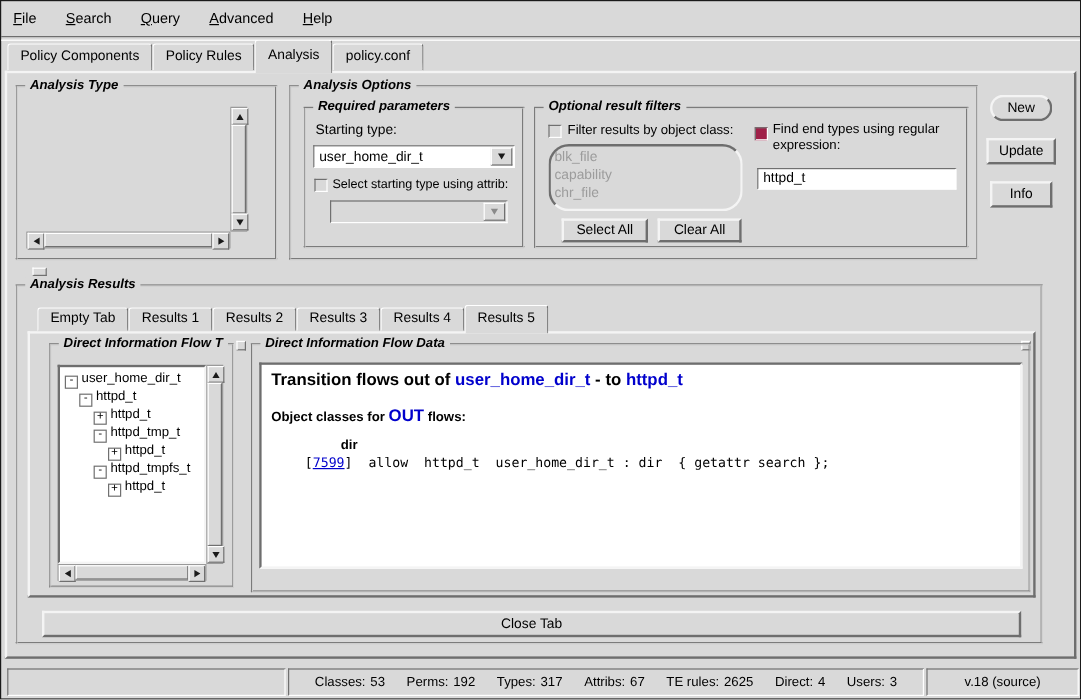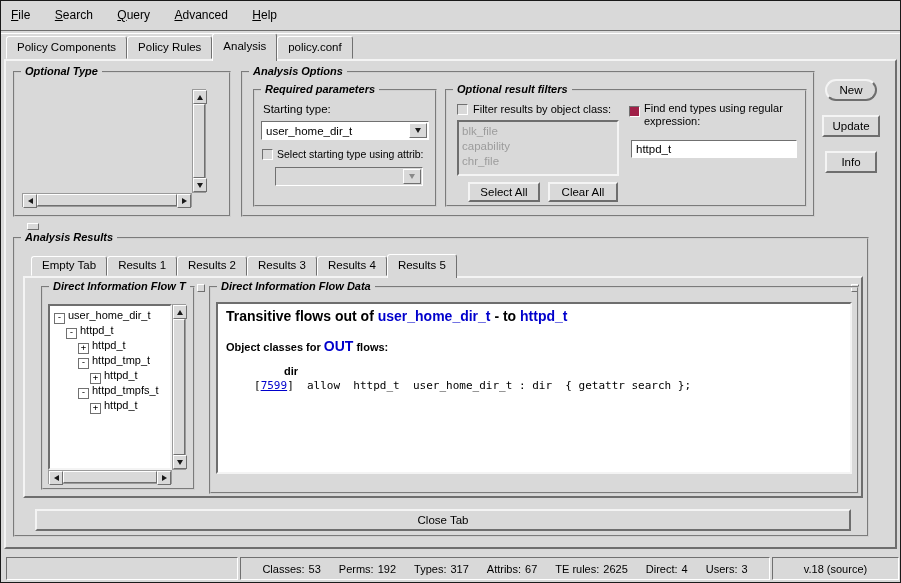--- a/index.html
+++ b/index.html
@@ -109,21 +109,21 @@
   <div class="tabs" style="left:5px;top:33px;height:25px;">
     <div class="tab">Policy Components</div>
     <div class="tab">Policy Rules</div>
     <div class="tab active">Analysis</div>
     <div class="tab">policy.conf</div>
   </div>
 
   <div class="abs raised" style="left:3px;top:58px;width:893px;height:490px;">
 
     <div class="abs grp" style="left:7px;top:10px;width:218px;height:146px;">
-      <span class="grp-title">Optional Type</span>
+      <span class="grp-title">Analysis Type</span>
       <div class="abs vscroll" style="left:177px;top:16px;width:14px;height:104px;">
         <div class="sb-btn">
             <span class="tri-up"></span>
           </div>
         <div class="sb-thumb"></div>
         <div class="sb-btn">
             <span class="tri-down"></span>
           </div>
       </div>
       <div class="abs hscroll" style="left:7px;top:120px;width:170px;height:14px;">
@@ -157,21 +157,21 @@
               <span class="tri-down"></span>
             </span>
         </div>
       </div>
 
       <div class="abs grp" style="left:202px;top:16px;width:362px;height:118px;">
         <span class="grp-title">Optional result filters</span>
 
         <span class="abs cb" style="left:10px;top:13px;"></span>
         <span class="abs cb-label" style="left:26px;top:12px;">Filter results by object class:</span>
-        <div class="abs sunken listbox disabled" style="left:10px;top:29px;width:162px;height:56px;">
+        <div class="abs sunken listbox disabled" style="left:10px;top:29px;width:162px;height:56px;border-radius:17px;">
           <div class="lb-item">blk_file</div>
           <div class="lb-item">capability</div>
           <div class="lb-item">chr_file</div>
         </div>
         <div class="abs raised btn" style="left:21px;top:91px;width:72px;height:20px;">Select All</div>
         <div class="abs raised btn" style="left:101px;top:91px;width:70px;height:20px;">Clear All</div>
 
         <span class="abs cb checked" style="left:182px;top:15px;"></span>
         <span class="abs cb-label" style="left:197px;top:11px;">Find end types using regular</span>
         <span class="abs cb-label" style="left:197px;top:24px;">expression:</span>
@@ -231,21 +231,21 @@
               </div>
           </div>
         </div>
 
         <div class="abs raised1" style="left:172px;top:6px;width:8px;height:8px;"></div>
         <div class="abs raised1" style="left:826px;top:6px;width:8px;height:8px;"></div>
 
         <div class="abs grp" style="left:184px;top:8px;width:650px;height:208px;">
           <span class="grp-title">Direct Information Flow Data</span>
           <div class="abs sunken flow-area" style="left:5px;top:14px;width:636px;height:172px;">
-            <div class="flow-line1"><span>Transitive flows out of </span><span class="blue">user_home_dir_t</span><span> - to </span><span class="blue">httpd_t</span></div>
+            <div class="flow-line1"><span>Transition flows out of </span><span class="blue">user_home_dir_t</span><span> - to </span><span class="blue">httpd_t</span></div>
             <div class="flow-line2"><span>Object classes for </span><span class="blue out">OUT</span><span> flows:</span></div>
             <div class="flow-line3">dir</div>
             <div class="flow-line4"><span>[</span><span class="rule-link">7599</span><span>]</span><span>  allow  httpd_t  user_home_dir_t : dir  { getattr search };</span></div>
           </div>
         </div>
       </div>
 
       <div class="abs raised btn" style="left:20px;top:270px;width:816px;height:22px;">Close Tab</div>
     </div>
   </div>

